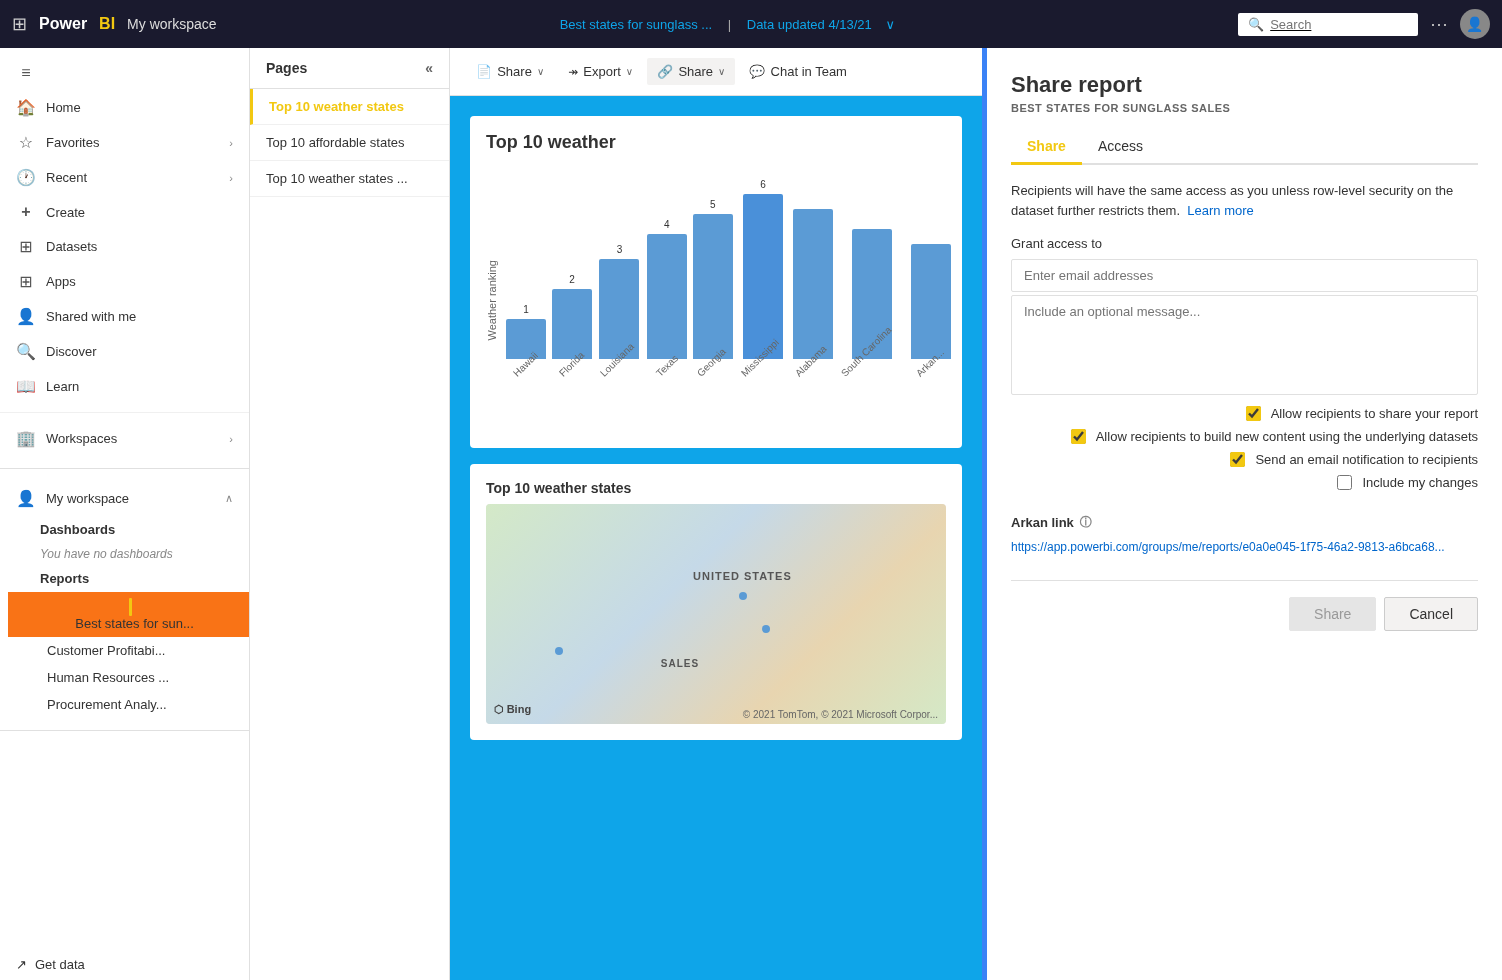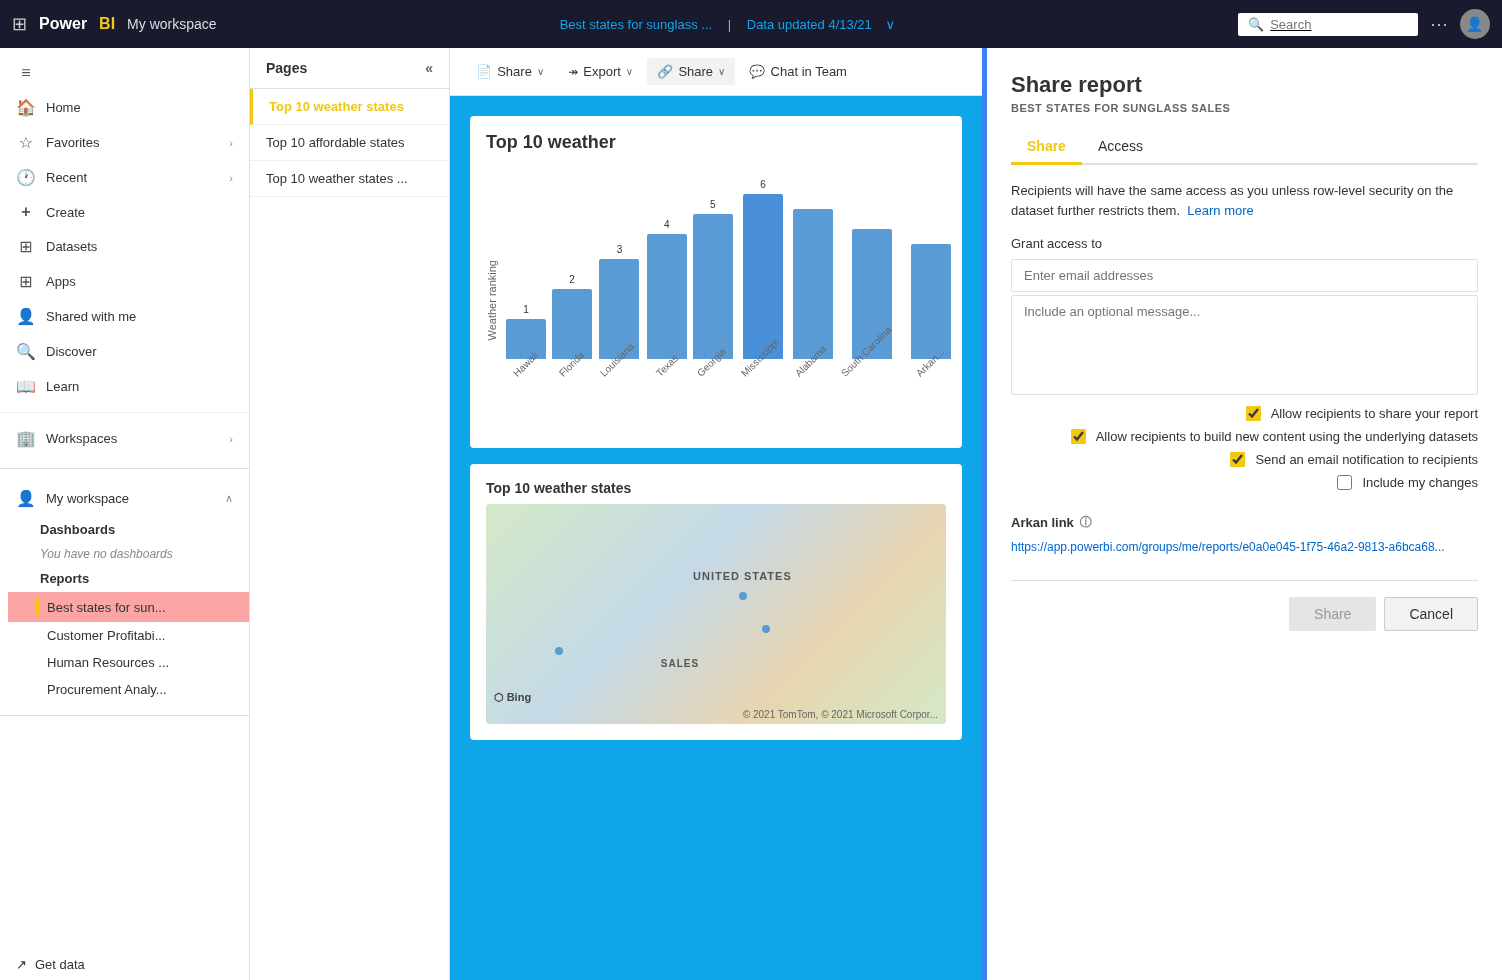--- a/index.html
+++ b/index.html
@@ -44,21 +44,21 @@
     .sidebar-sub-item {
       display: flex; align-items: center; padding: 6px 16px 6px 32px;
       cursor: pointer; color: #333; font-size: 13px; gap: 8px;
     }
     .sidebar-divider { height: 1px; background: #e0e0e0; margin: 4px 0; }
     .sidebar-no-content { padding: 4px 32px; font-size: 12px; color: #888; font-style: italic; }
     .sidebar-report-item {
       display: flex; align-items: center; padding: 6px 16px 6px 28px;
       cursor: pointer; color: #333; font-size: 13px;
     }
-    .sidebar-report-item.active { background: #fca5a5; }
+    .sidebar-report-item.active { background: #f97316; flex-direction: column; }
     .sidebar-report-item .yellow-bar {
       width: 3px; height: 18px; background: #f2c811; margin-right: 8px; border-radius: 1px;
     }
     .sidebar-get-data {
       display: flex; align-items: center; padding: 8px 16px; cursor: pointer;
       gap: 8px; color: #333; font-size: 13px; margin-top: auto;
     }
 
     
     .pages-panel {
@@ -108,21 +108,21 @@
     }
     .map-bg {
       width: 100%; height: 100%; background: linear-gradient(135deg, #d4e9c7 0%, #c5d9e8 40%, #e8d5b0 70%, #d4e9c7 100%);
       position: relative;
     }
     .map-label {
       position: absolute; font-size: 11px; font-weight: 600; color: #555; letter-spacing: 1px;
     }
     .map-dot { position: absolute; width: 8px; height: 8px; background: #5b9bd5; border-radius: 50%; }
     .map-credit { position: absolute; bottom: 4px; right: 8px; font-size: 10px; color: #666; }
-    .bing-logo { position: absolute; bottom: 20px; left: 8px; font-size: 11px; color: #444; font-weight: 600; }
+    .bing-logo { position: absolute; bottom: 8px; left: 8px; font-size: 11px; color: #444; font-weight: 600; }
 
     
     .share-panel {
       width: 520px; background: #fff; border-left: 5px solid #3b82f6;
       flex-shrink: 0; overflow-y: auto; padding: 24px 24px 16px;
     }
     .share-panel-title { font-size: 22px; font-weight: 600; color: #333; margin-bottom: 4px; }
     .share-panel-subtitle { font-size: 11px; font-weight: 600; color: #666; letter-spacing: 0.5px; margin-bottom: 16px; }
     .share-tabs { display: flex; gap: 0; border-bottom: 2px solid #e0e0e0; margin-bottom: 16px; }
     .share-tab {

